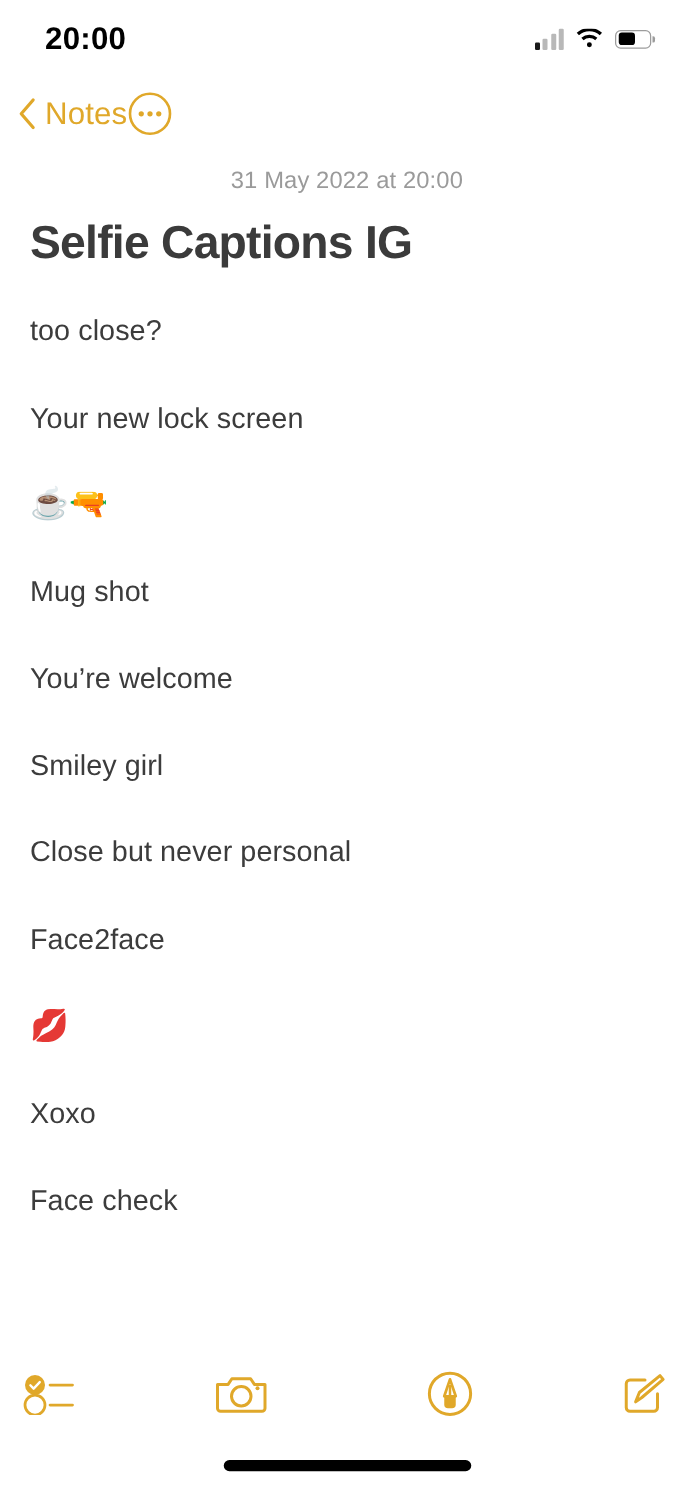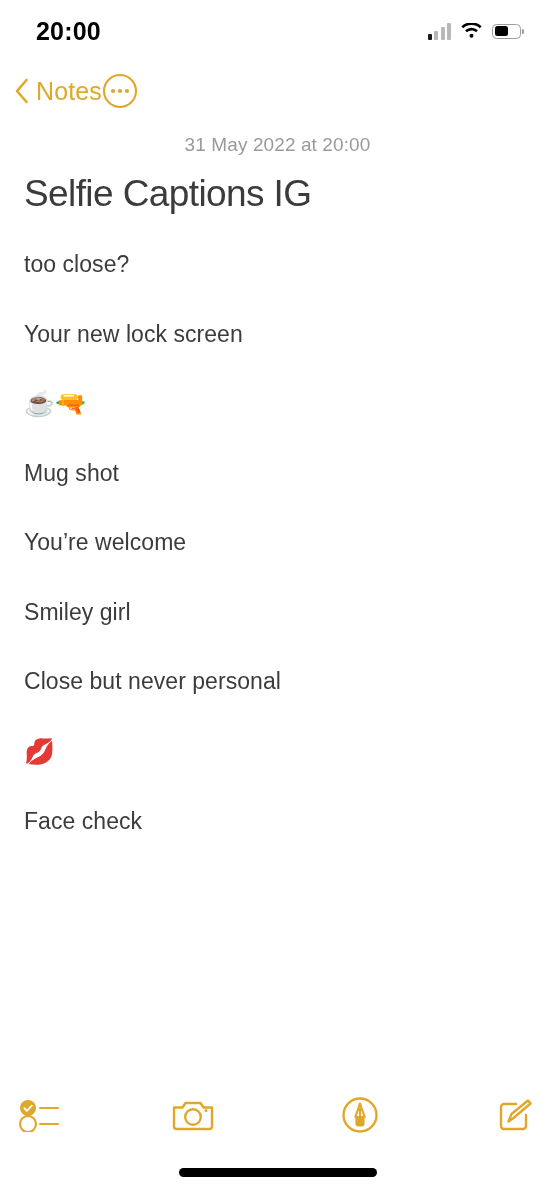--- a/index.html
+++ b/index.html
@@ -111,21 +111,21 @@
   }
   .note-date {
     text-align: center;
     font-size: 19px;
     color: #9a9a9a;
     margin-top: 14px;
     letter-spacing: 0.1px;
   }
   .note-title {
     font-size: 37px;
-    font-weight: normal;
+    font-weight: bold;
     color: #3b3b3b;
     letter-spacing: -0.6px;
     margin-top: 17px;
     margin-left: 2px;
   }
   .note-lines {
     margin-top: 36px;
   }
   .note-line {
     font-size: 23px;
@@ -219,21 +219,23 @@
     <div class="note-date">31 May 2022 at 20:00</div>
     <div class="note-title">Selfie Captions IG</div>
     <div class="note-lines" id="note-lines">
         <div class="note-line">too close?</div>
         <div class="note-line">Your new lock screen</div>
         <div class="note-line emoji">☕🔫</div>
         <div class="note-line">Mug shot</div>
         <div class="note-line">You’re welcome</div>
         <div class="note-line">Smiley girl</div>
         <div class="note-line">Close but never personal</div>
+        <div class="note-line">Face2face</div>
         <div class="note-line emoji">💋</div>
+        <div class="note-line">Xoxo</div>
         <div class="note-line">Face check</div>
       </div>
   </div>
 
   <div class="toolbar">
 
     <div class="tool-btn first">
       <svg width="44" height="34" viewBox="0 0 44 34">
         <circle cx="10" cy="10" r="8" fill="#E0A82A"></circle>
         <path d="M6.3 10.2l2.6 2.7 4.9-5.2" fill="none" stroke="#fff" stroke-width="1.9" stroke-linecap="round" stroke-linejoin="round"></path>

